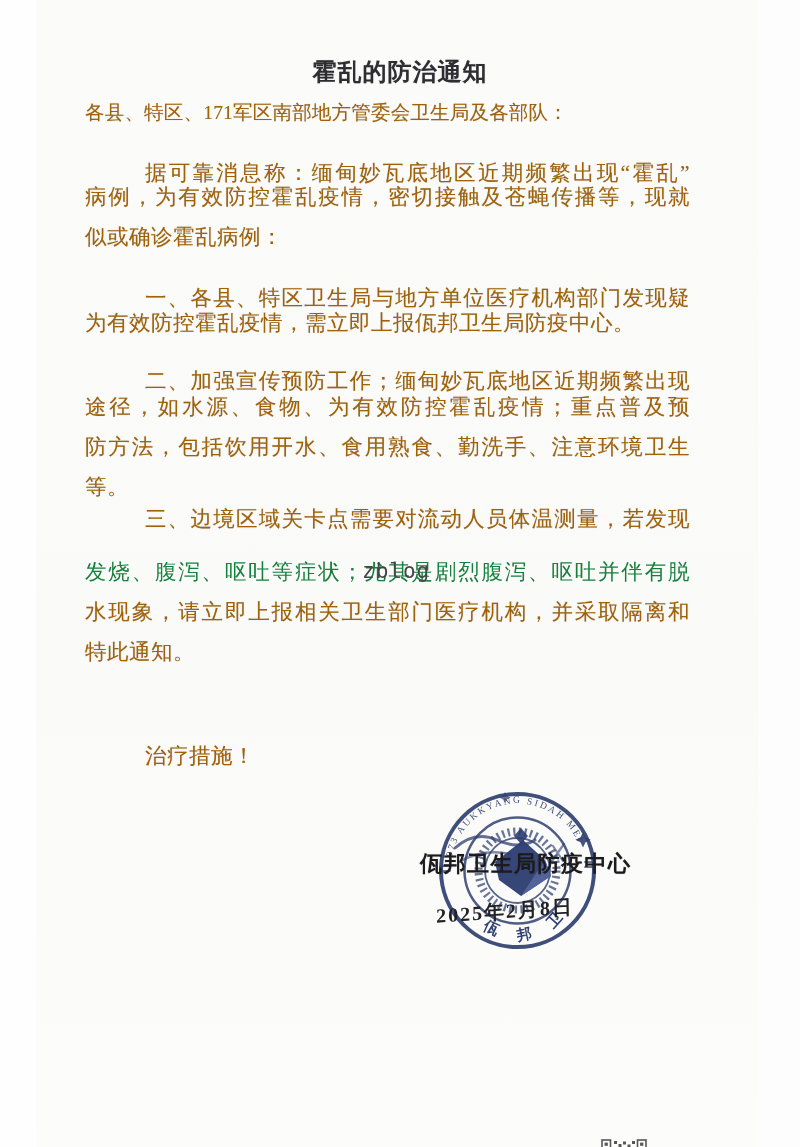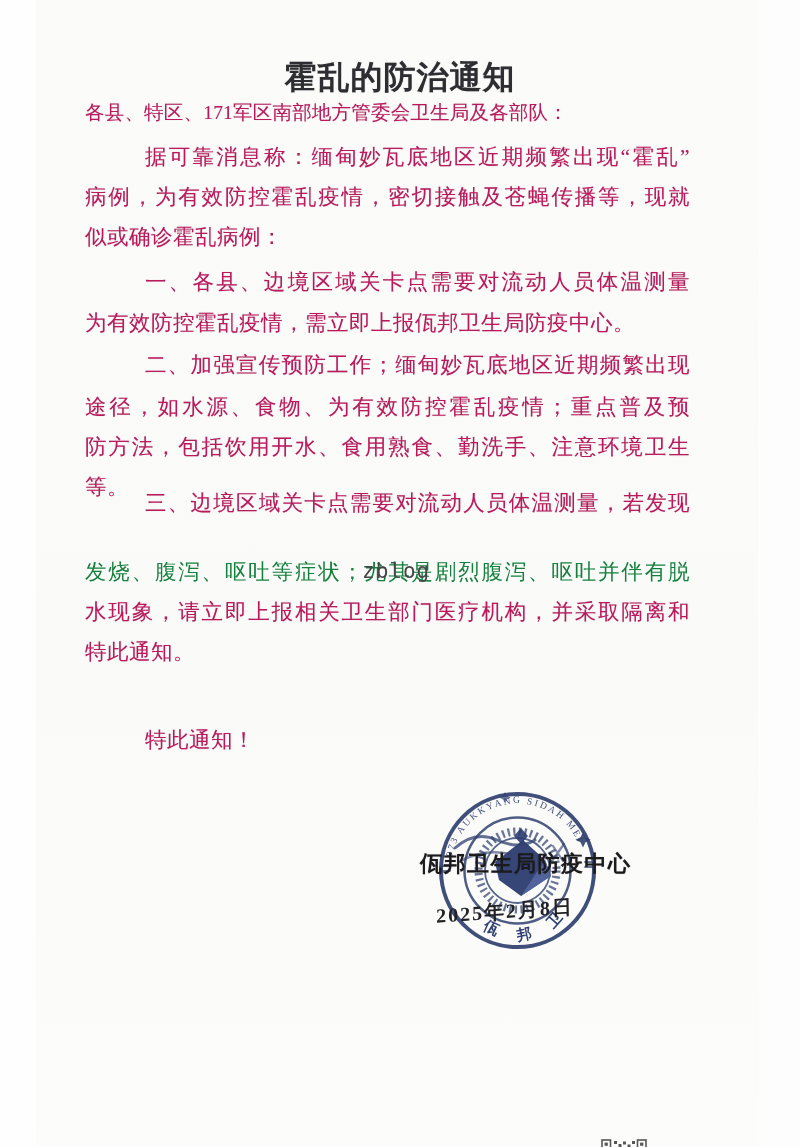--- a/index.html
+++ b/index.html
@@ -9,32 +9,32 @@
     font-family:"Liberation Serif","DejaVu Serif",serif;
   }
   
   .edge-left{position:absolute;left:0;top:0;width:36px;height:1147px;background:#fefefe;}
   .edge-right{position:absolute;left:758px;top:0;width:42px;height:1147px;background:#fdfdfd;}
   .paper{position:absolute;left:36px;top:0;width:722px;height:1147px;
     background:linear-gradient(180deg,#fbfbfa 0%,#fafaf9 60%,#fcfcfb 100%);}
 
   .title{
     position:absolute;left:85px;top:56px;width:630px;text-align:center;
-    font-size:32px;font-weight:700;color:#2e2e32;letter-spacing:1px;
+    font-size:24px;font-weight:700;color:#2e2e32;letter-spacing:1px;
     text-shadow:0 0 1px rgba(70,70,75,.35);
   }
   .col{position:absolute;left:85px;top:0;width:605px;}
   .ln{
     position:absolute;left:0;width:605px;height:30px;line-height:30px;
-    font-size:21.5px;color:#be185d;letter-spacing:0.5px;
+    font-size:21.5px;color:#a16207;letter-spacing:0.5px;
     text-shadow:0 0 1px rgba(80,80,85,.3);
     white-space:nowrap;
   }
   .fill{white-space:normal;text-align:justify;text-align-last:justify;}
-  .indent{padding-left:60px;}
+  .indent{padding-left:60px;margin-top:16px;}
   .indent.fill{width:545px;}
   .salutation{font-size:19.5px;letter-spacing:0.2px;}
   .faded{color:#15803d;text-shadow:none;}
 
   .zblog{
     position:absolute;left:362px;top:559px;
     font-family:"DejaVu Sans Mono",monospace;
     font-size:21px;color:#454548;letter-spacing:1px;z-index:30;
   }
 
@@ -59,31 +59,31 @@
 <div class="paper"></div>
 
 <div class="title"></div>
 <div class="title">霍乱的防治通知</div>
 
 <div class="col">
   <div class="ln salutation" style="top:98px">各县、特区、171军区南部地方管委会卫生局及各部队：</div>
   <div class="ln indent fill" style="top:142px">据可靠消息称：缅甸妙瓦底地区近期频繁出现“霍乱”</div>
   <div class="ln fill" style="top:182px">病例，为有效防控霍乱疫情，密切接触及苍蝇传播等，现就</div>
   <div class="ln" style="top:222px">似或确诊霍乱病例：</div>
-  <div class="ln indent fill" style="top:267px">一、各县、边境区域关卡点需要对流动人员体温测量</div>
+  <div class="ln indent fill" style="top:267px">一、各县、特区卫生局与地方单位医疗机构部门发现疑</div>
   <div class="ln" style="top:308px">为有效防控霍乱疫情，需立即上报佤邦卫生局防疫中心。</div>
   <div class="ln indent fill" style="top:350px">二、加强宣传预防工作；缅甸妙瓦底地区近期频繁出现</div>
   <div class="ln fill" style="top:392px">途径，如水源、食物、为有效防控霍乱疫情；重点普及预</div>
   <div class="ln fill" style="top:432px">防方法，包括饮用开水、食用熟食、勤洗手、注意环境卫生</div>
   <div class="ln" style="top:472px">等。</div>
   <div class="ln indent fill" style="top:488px">三、边境区域关卡点需要对流动人员体温测量，若发现</div>
   <div class="ln fill faded" style="top:557px">发烧、腹泻、呕吐等症状；尤其是剧烈腹泻、呕吐并伴有脱</div>
   <div class="ln fill" style="top:597px">水现象，请立即上报相关卫生部门医疗机构，并采取隔离和</div>
   <div class="ln" style="top:637px">特此通知。</div>
-  <div class="ln indent" style="top:725px">特此通知！</div>
+  <div class="ln indent" style="top:725px">治疗措施！</div>
 </div>
 
 <div class="zblog">zblog</div>
 
 <div class="seal-wrap">
   <svg width="165" height="165" viewBox="0 0 165 165">
     <g stroke="#30406f" fill="none">
       <circle cx="82.5" cy="82.5" r="76.5" stroke-width="4" opacity="0.92"></circle>
       <circle cx="82.5" cy="82.5" r="53" stroke-width="2.5" opacity="0.85"></circle>
       <circle cx="82.5" cy="82.5" r="39" stroke-width="8" stroke-dasharray="2.2 3.4" opacity="0.72"></circle>

